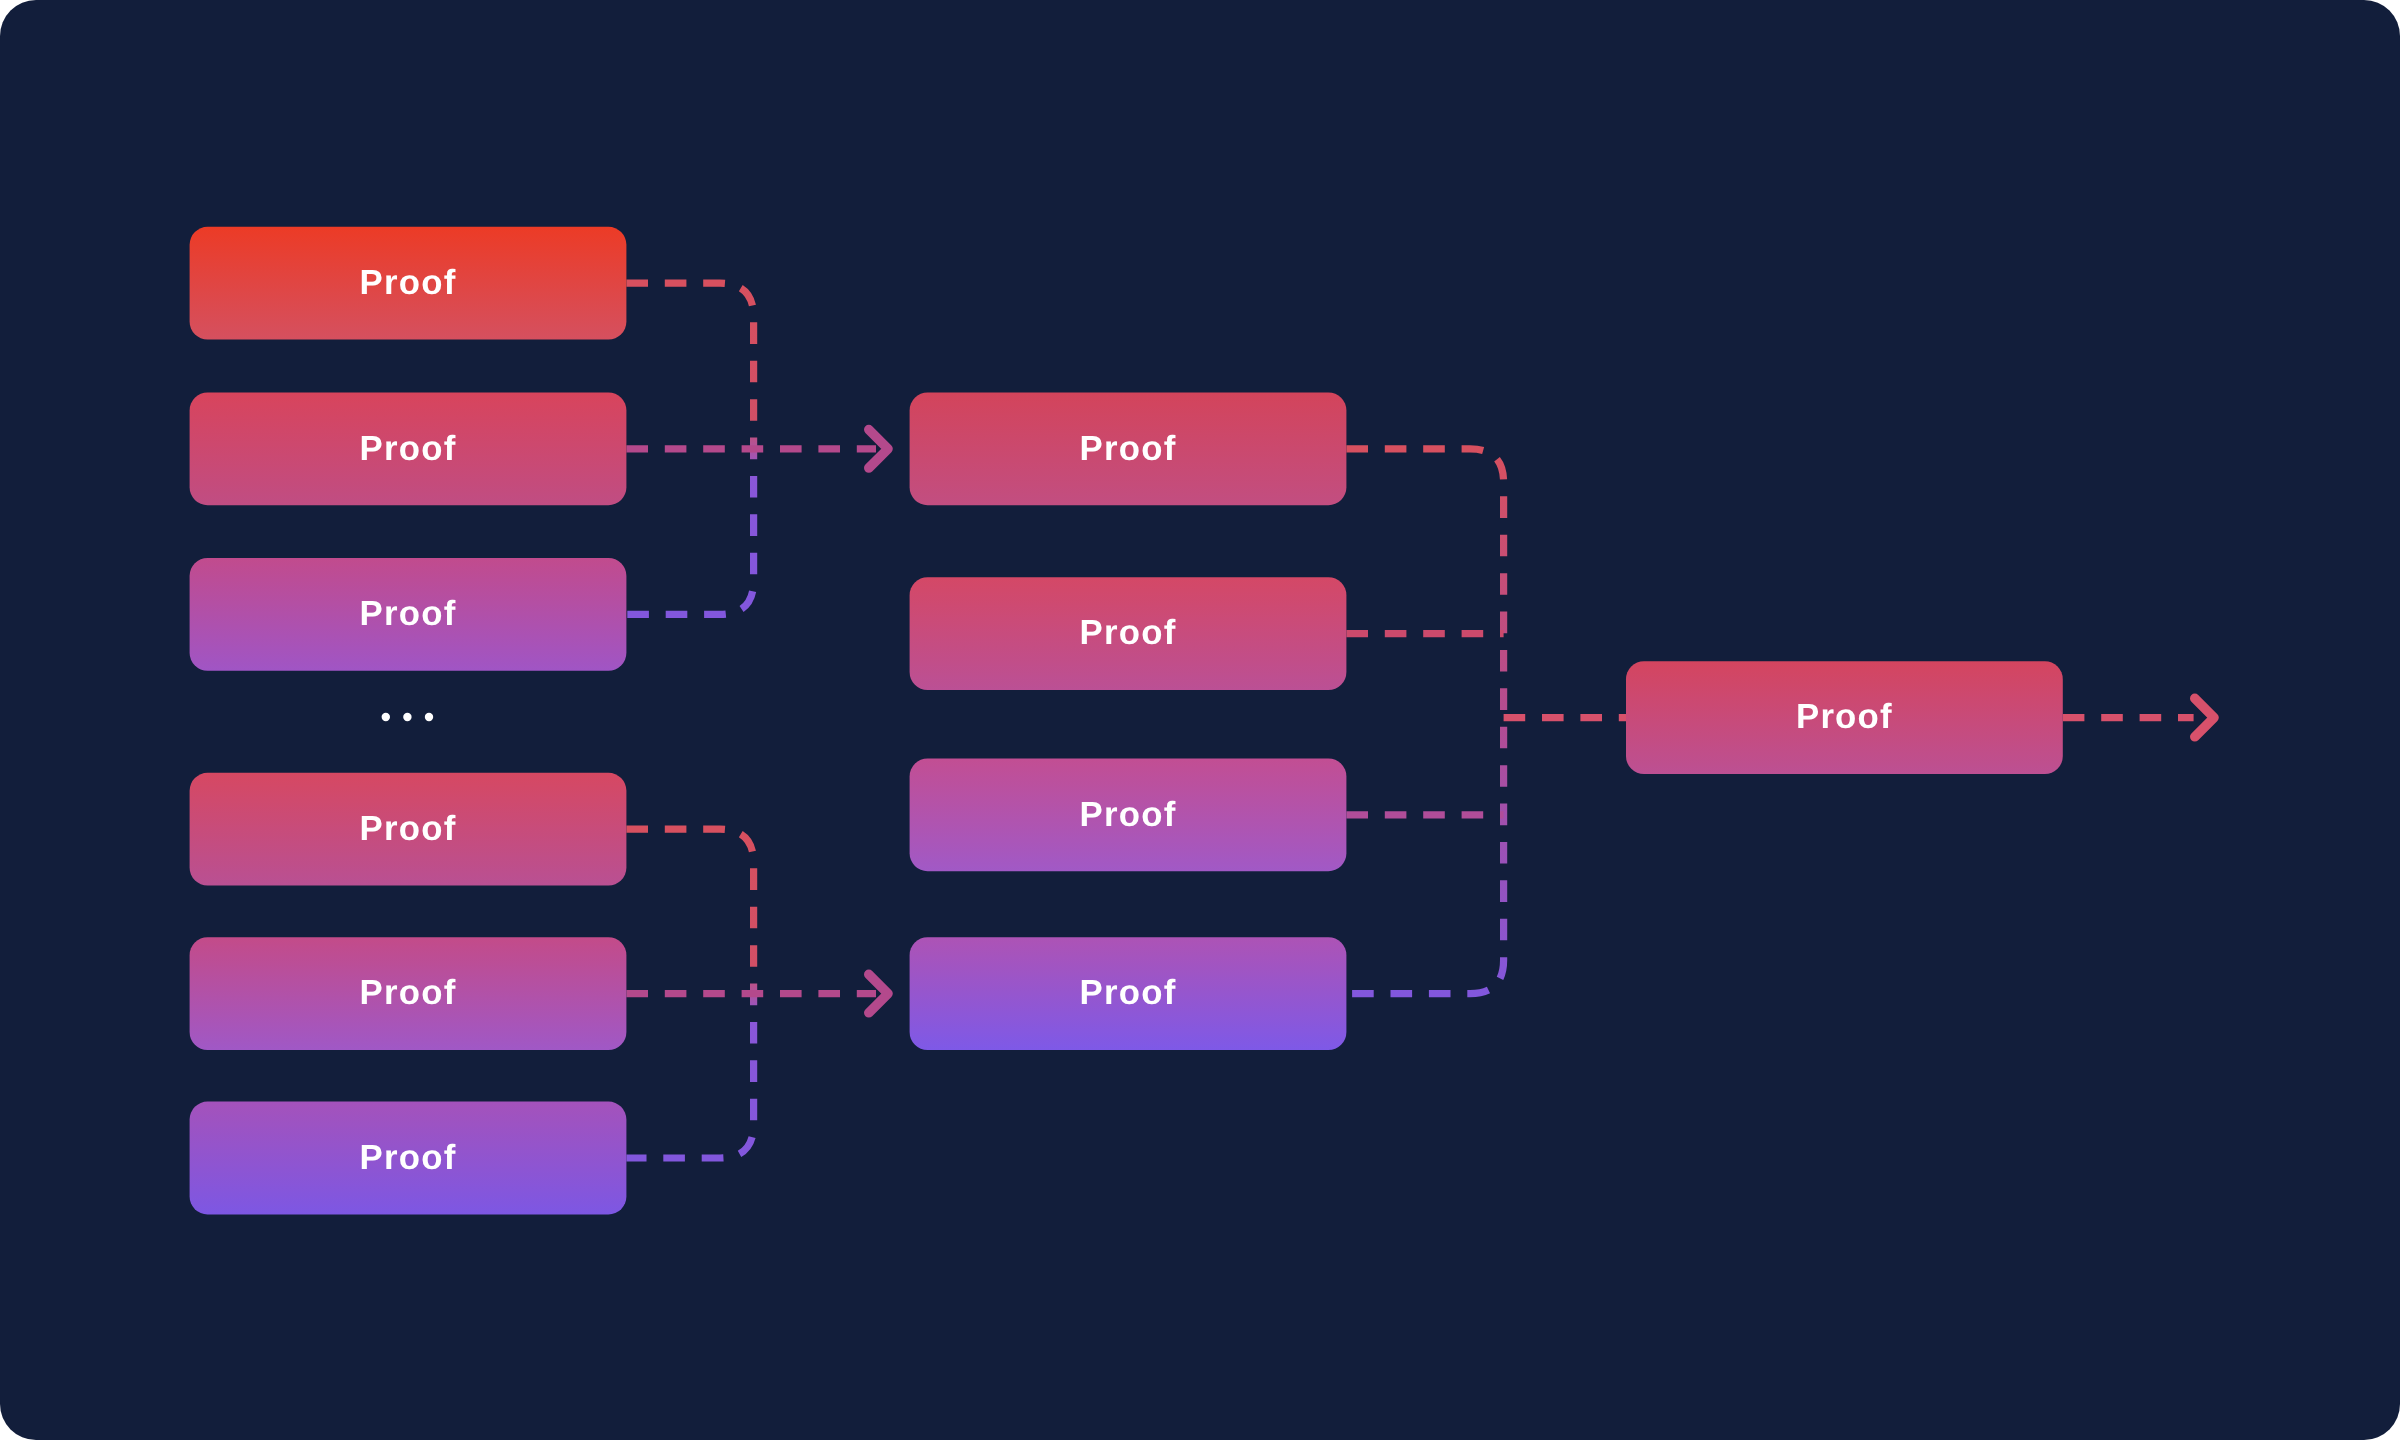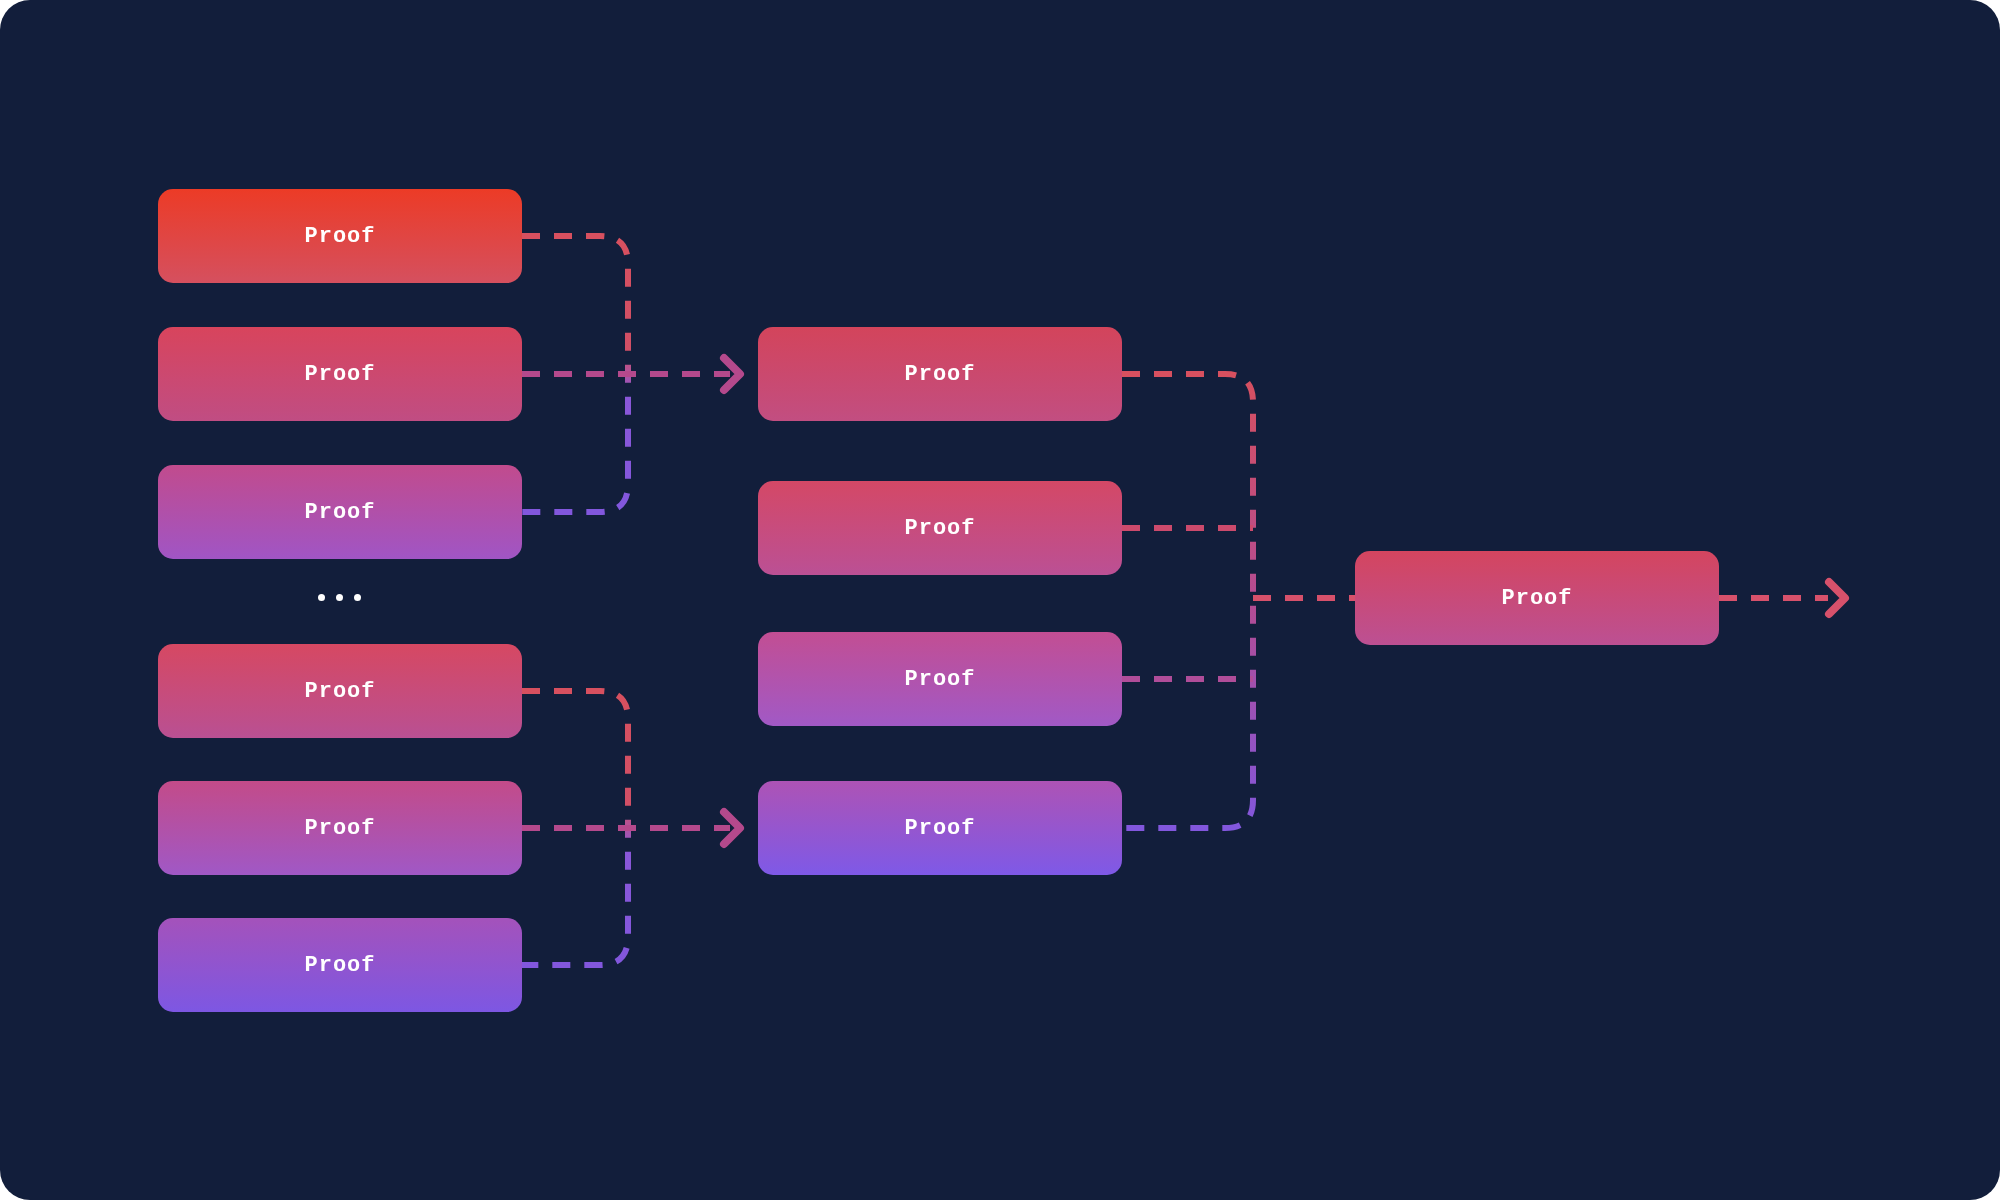--- a/index.html
+++ b/index.html
@@ -27,24 +27,24 @@
     position: absolute;
     width: 364px;
     height: 94px;
     border-radius: 15px;
     display: flex;
     align-items: center;
     justify-content: center;
   }
   .node-label {
     color: #ffffff;
-    font-size: 22px;
+    font-size: 29px;
     font-weight: 600;
     letter-spacing: 1px;
-    font-family: Liberation Mono, monospace;
+    font-family: Liberation Sans, sans-serif;
   }
   .ellipsis {
     position: absolute;
     left: 318px;
     top: 594px;
     display: flex;
     gap: 11px;
   }
   .ellipsis .dot {
     width: 7px;

